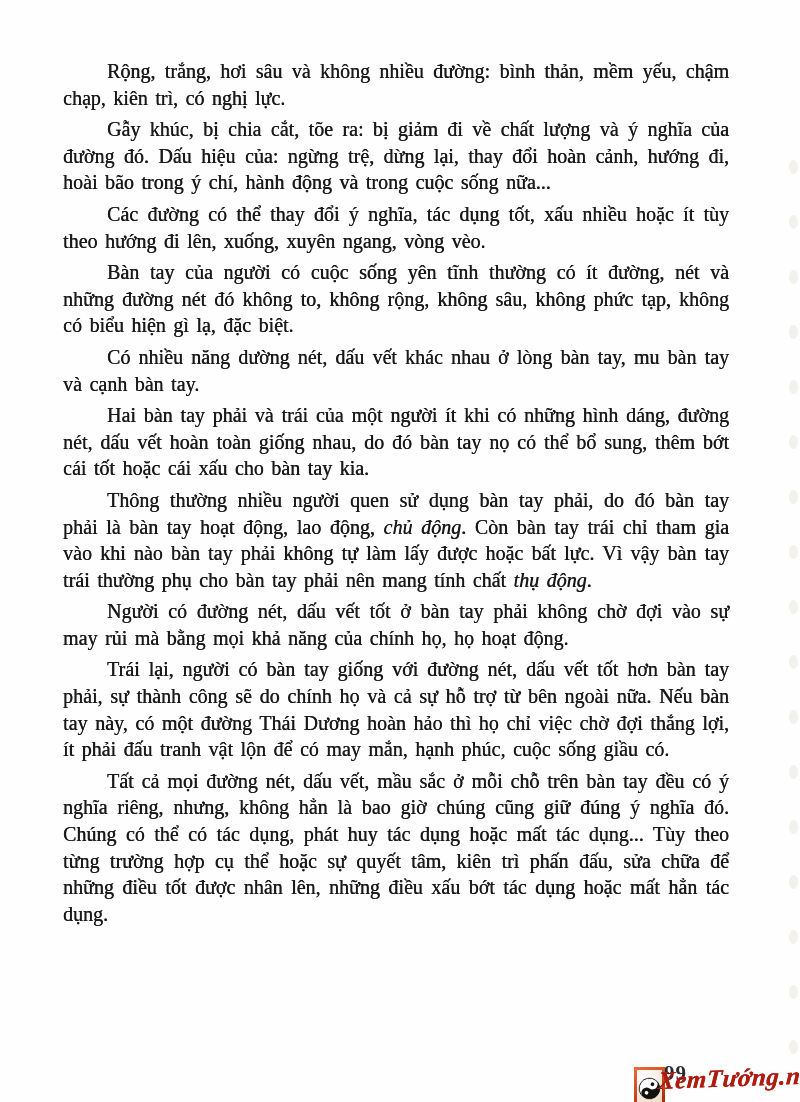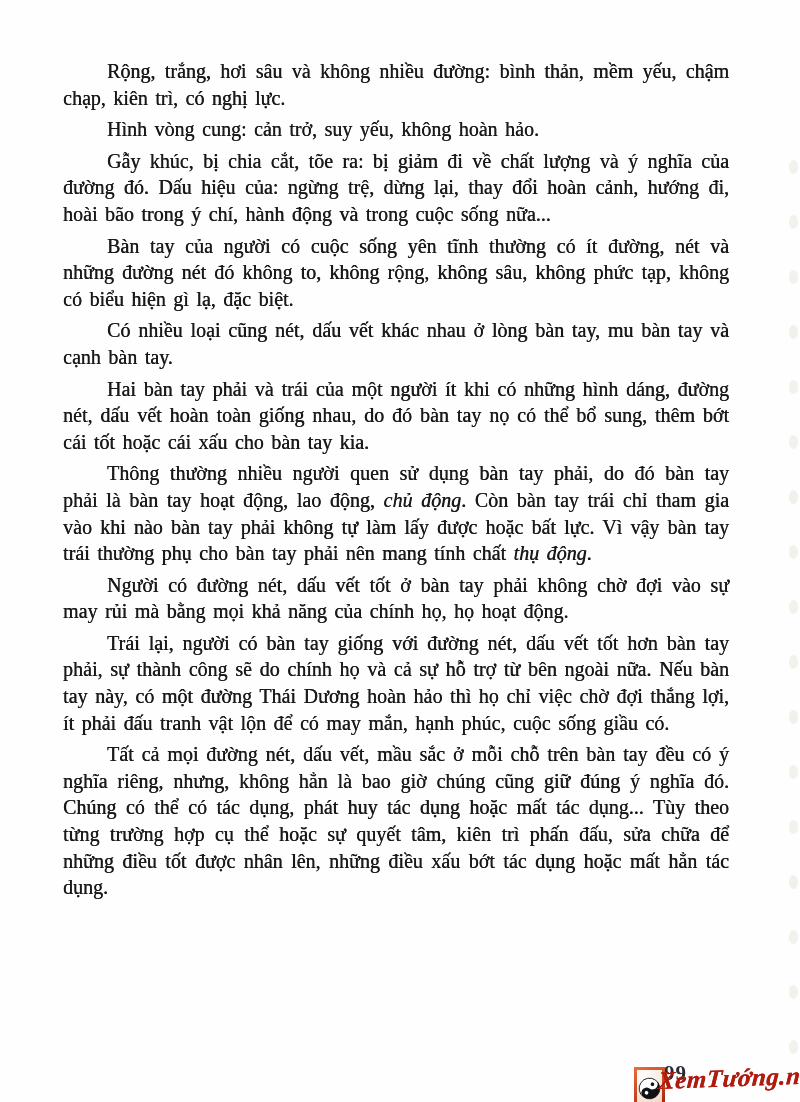--- a/index.html
+++ b/index.html
@@ -112,24 +112,24 @@
     text-shadow: 0.4px 0 #b01b10;
   }
 </style>
 </head>
 <body>
 
 <div class="page">
 
   <div class="text-block">
     <p>Rộng, trắng, hơi sâu và không nhiều đường: bình thản, mềm yếu, chậm chạp, kiên trì, có nghị lực.</p>
-    <p>Hình vòng cung: cản trở, suy yếu, không hoàn hảo.</p>
     <p>Gẫy khúc, bị chia cắt, tõe ra: bị giảm đi về chất lượng và ý nghĩa của đường đó. Dấu hiệu của: ngừng trệ, dừng lại, thay đổi hoàn cảnh, hướng đi, hoài bão trong ý chí, hành động và trong cuộc sống nữa...</p>
+    <p>Các đường có thể thay đổi ý nghĩa, tác dụng tốt, xấu nhiều hoặc ít tùy theo hướng đi lên, xuống, xuyên ngang, vòng vèo.</p>
     <p>Bàn tay của người có cuộc sống yên tĩnh thường có ít đường, nét và những đường nét đó không to, không rộng, không sâu, không phức tạp, không có biểu hiện gì lạ, đặc biệt.</p>
-    <p>Có nhiều loại cũng nét, dấu vết khác nhau ở lòng bàn tay, mu bàn tay và cạnh bàn tay.</p>
+    <p>Có nhiều năng dường nét, dấu vết khác nhau ở lòng bàn tay, mu bàn tay và cạnh bàn tay.</p>
     <p>Hai bàn tay phải và trái của một người ít khi có những hình dáng, đường nét, dấu vết hoàn toàn giống nhau, do đó bàn tay nọ có thể bổ sung, thêm bớt cái tốt hoặc cái xấu cho bàn tay kia.</p>
     <p><span>Thông thường nhiều người quen sử dụng bàn tay phải, do đó bàn tay phải là bàn tay hoạt động, lao động, </span><i>chủ động</i><span>. Còn bàn tay trái chỉ tham gia vào khi nào bàn tay phải không tự làm lấy được hoặc bất lực. Vì vậy bàn tay trái thường phụ cho bàn tay phải nên mang tính chất </span><i>thụ động</i><span>.</span></p>
     <p>Người có đường nét, dấu vết tốt ở bàn tay phải không chờ đợi vào sự may rủi mà bằng mọi khả năng của chính họ, họ hoạt động.</p>
     <p>Trái lại, người có bàn tay giống với đường nét, dấu vết tốt hơn bàn tay phải, sự thành công sẽ do chính họ và cả sự hỗ trợ từ bên ngoài nữa. Nếu bàn tay này, có một đường Thái Dương hoàn hảo thì họ chỉ việc chờ đợi thắng lợi, ít phải đấu tranh vật lộn để có may mắn, hạnh phúc, cuộc sống giầu có.</p>
     <p>Tất cả mọi đường nét, dấu vết, mầu sắc ở mỗi chỗ trên bàn tay đều có ý nghĩa riêng, nhưng, không hẳn là bao giờ chúng cũng giữ đúng ý nghĩa đó. Chúng có thể có tác dụng, phát huy tác dụng hoặc mất tác dụng... Tùy theo từng trường hợp cụ thể hoặc sự quyết tâm, kiên trì phấn đấu, sửa chữa để những điều tốt được nhân lên, những điều xấu bớt tác dụng hoặc mất hẳn tác dụng.</p>
   </div>
 
   <div class="edge-artifacts"></div>
 
   <div class="watermark">

